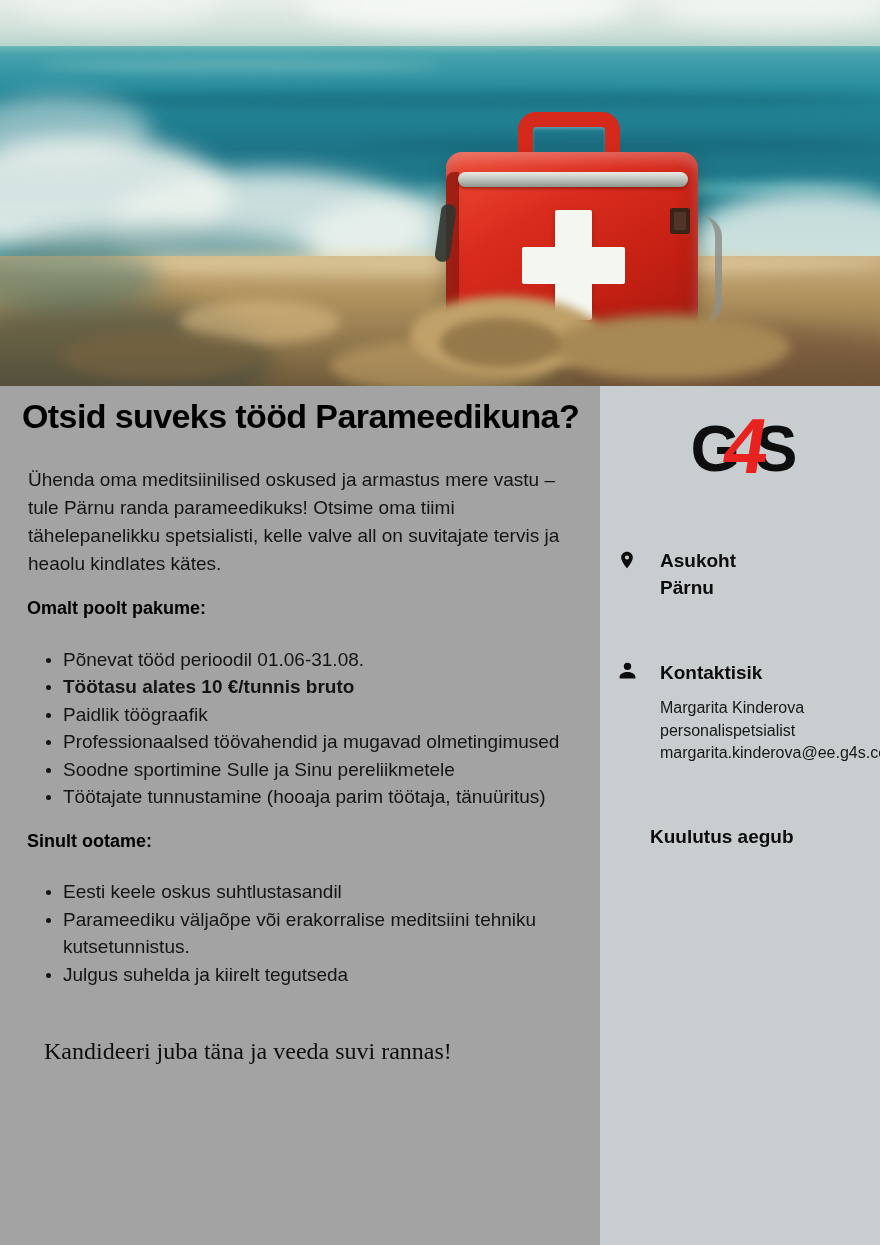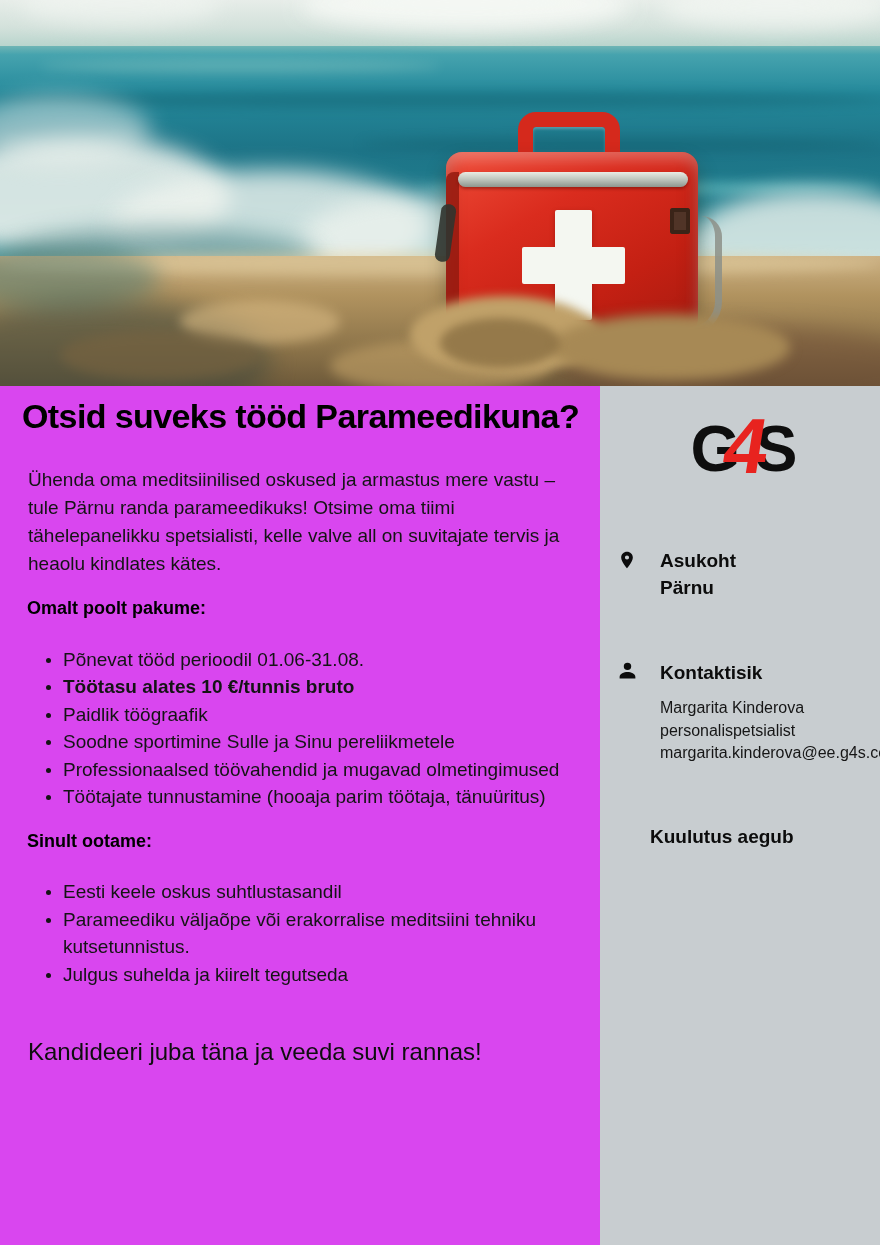--- a/index.html
+++ b/index.html
@@ -100,21 +100,21 @@
   .sand-front3 { left: 440px; top: 318px; width: 120px; height: 50px; background: #8b7043; border-radius: 50%; filter: blur(4px); opacity: .8; z-index: 3; }
   .kit { z-index: 2; }
 
   
   .content-row {
     position: absolute; top: 386px; left: 0;
     width: 880px; height: 859px; display: flex;
   }
   .main {
     width: 600px; height: 100%;
-    background: #d946ef;
+    background: #a3a3a3;
     padding: 11px 18px 0 22px;
   }
   .main h1 {
     margin: 0; font-size: 34px; font-weight: bold; color: #000;
     letter-spacing: -0.6px; line-height: 1.15;
   }
   .intro {
     margin: 30px 0 0 6px; font-size: 19px; line-height: 28px; color: #141414;
     max-width: 548px;
   }
@@ -126,21 +126,21 @@
   ul.blist li {
     position: relative; padding-left: 19px;
     font-size: 19px; line-height: 27.5px; color: #141414;
     max-width: 530px;
   }
   ul.blist li::before {
     content: ""; position: absolute; left: 2px; top: 12px;
     width: 5px; height: 5px; border-radius: 50%; background: #141414;
   }
   ul.blist li.bold { font-weight: bold; }
-  .closing { margin: 50px 0 0 6px; font-size: 24px; color: #0e0e0e; }
+  .closing { margin: 50px 0 0 22px; font-size: 24px; color: #0e0e0e; font-family: Liberation Serif, serif; }
 
   
   .sidebar {
     width: 280px; height: 100%;
     background: #c8cdd0;
     padding: 22px 12px 0 17px;
   }
   .logo {
     display: flex; align-items: center; justify-content: center;
     height: 82px; user-select: none;
@@ -213,22 +213,22 @@
     <main class="main">
       <h1>Otsid suveks tööd Parameedikuna?</h1>
 
       <p class="intro">Ühenda oma meditsiinilised oskused ja armastus mere vastu – tule Pärnu randa parameedikuks! Otsime oma tiimi tähelepanelikku spetsialisti, kelle valve all on suvitajate tervis ja heaolu kindlates kätes.</p>
 
       <h2 class="section-h">Omalt poolt pakume:</h2>
       <ul class="blist">
           <li>Põnevat tööd perioodil 01.06-31.08.</li>
           <li class="bold">Töötasu alates 10 €/tunnis bruto</li>
           <li>Paidlik töögraafik</li>
+          <li>Professionaalsed töövahendid ja mugavad olmetingimused</li>
           <li>Soodne sportimine Sulle ja Sinu pereliikmetele</li>
-          <li>Professionaalsed töövahendid ja mugavad olmetingimused</li>
           <li>Töötajate tunnustamine (hooaja parim töötaja, tänuüritus)</li>
         </ul>
 
       <h2 class="section-h">Sinult ootame:</h2>
       <ul class="blist">
           <li>Eesti keele oskus suhtlustasandil</li>
           <li>Parameediku väljaõpe või erakorralise meditsiini tehniku kutsetunnistus.</li>
           <li>Julgus suhelda ja kiirelt tegutseda</li>
         </ul>
 

